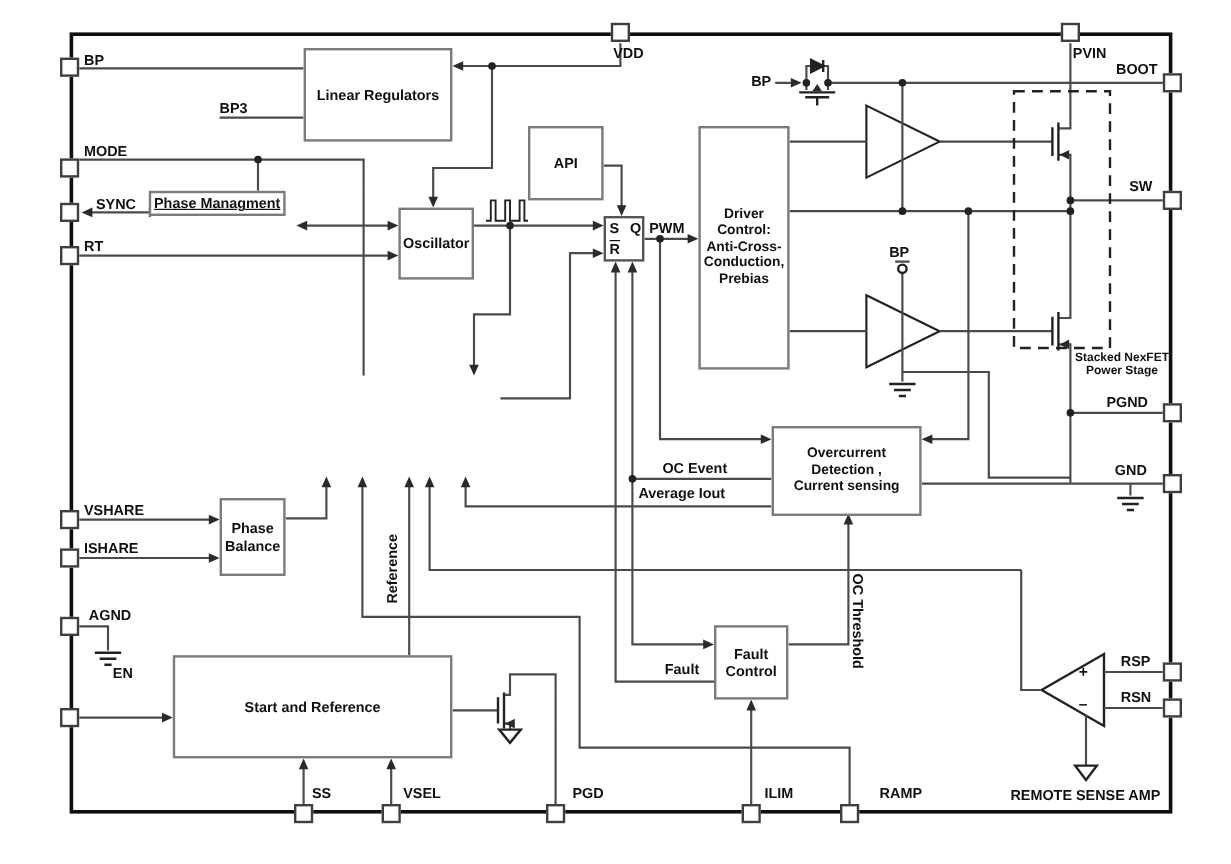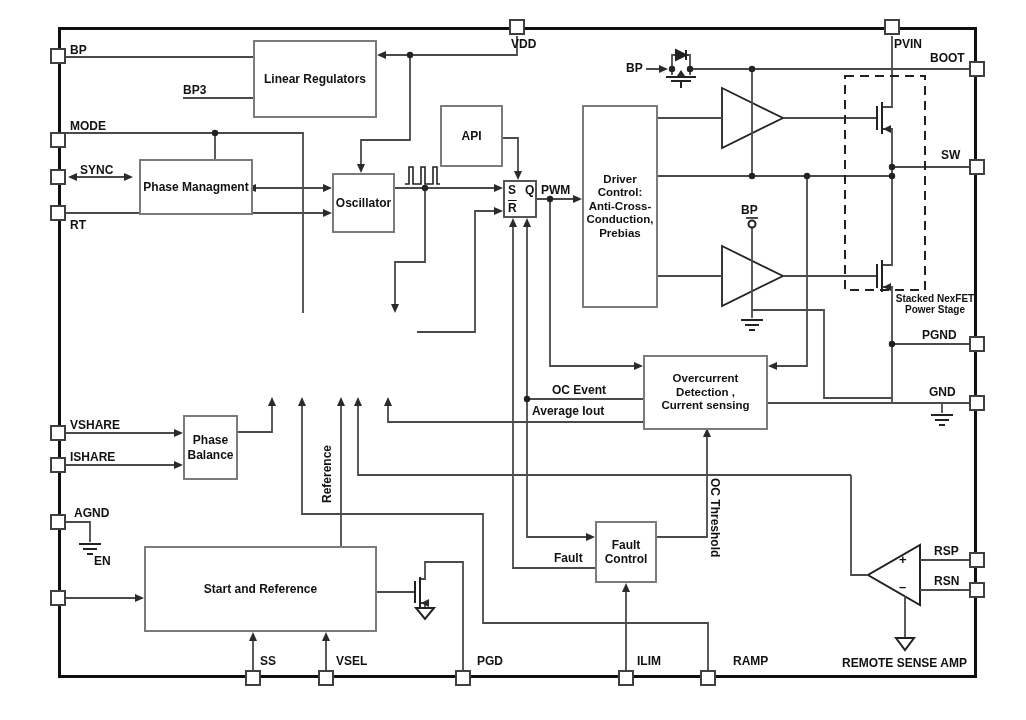--- a/index.html
+++ b/index.html
@@ -146,21 +146,21 @@
       <polygon points="707,428 703,437 711,437"></polygon>
       <polygon points="668,69 659,65 659,73"></polygon>
       <polygon points="681,70 677,76 685,76"></polygon>
       <polygon points="883,129 891,125 891,133"></polygon>
       <polygon points="883,287 891,283 891,291"></polygon>
       <polygon points="421,603 429,599 429,607"></polygon>
     </g>
   </svg>
 
   <div class="blockbox" style="left:253px;top:40px;width:124px;height:78px;">Linear Regulators</div>
-  <div class="blockbox" style="left:139px;top:159px;width:114px;height:56px;">Phase Managment</div>
+  <div class="blockbox" style="left:124px;top:159px;width:114px;height:21px;text-decoration:underline;">Phase Managment</div>
   <div class="blockbox" style="left:440px;top:105px;width:63px;height:62px;">API</div>
   <div class="blockbox" style="left:332px;top:173px;width:63px;height:60px;">Oscillator</div>
   <div class="blockbox small" style="left:582px;top:105px;width:76px;height:203px;">Driver
 Control:
 Anti-Cross-
 Conduction,
 Prebias</div>
   <div class="blockbox" style="left:183px;top:415px;width:55px;height:65px;">Phase
 Balance</div>
   <div class="blockbox" style="left:144px;top:546px;width:233px;height:86px;">Start and Reference</div>
@@ -194,21 +194,21 @@
   <div class="pin" style="left:969px;top:582px;"></div>
   <div class="pin" style="left:245px;top:670px;"></div>
   <div class="pin" style="left:318px;top:670px;"></div>
   <div class="pin" style="left:455px;top:670px;"></div>
   <div class="pin" style="left:618px;top:670px;"></div>
   <div class="pin" style="left:700px;top:670px;"></div>
 
   <div class="lbl" style="left:70px;top:43px;">BP</div>
   <div class="lbl" style="left:70px;top:119px;">MODE</div>
   <div class="lbl" style="left:80px;top:163px;">SYNC</div>
-  <div class="lbl" style="left:70px;top:198px;margin-top:20px;">RT</div>
+  <div class="lbl" style="left:70px;top:198px;">RT</div>
   <div class="lbl" style="left:70px;top:418px;">VSHARE</div>
   <div class="lbl" style="left:70px;top:450px;">ISHARE</div>
   <div class="lbl" style="left:74px;top:506px;">AGND</div>
   <div class="lbl" style="left:70px;top:554px;margin-left:24px;">EN</div>
   <div class="lbl" style="left:511px;top:37px;">VDD</div>
   <div class="lbl" style="left:894px;top:37px;">PVIN</div>
   <div class="lbl" style="left:930px;top:51px;">BOOT</div>
   <div class="lbl" style="left:941px;top:148px;">SW</div>
   <div class="lbl" style="left:922px;top:328px;">PGND</div>
   <div class="lbl" style="left:929px;top:385px;">GND</div>

